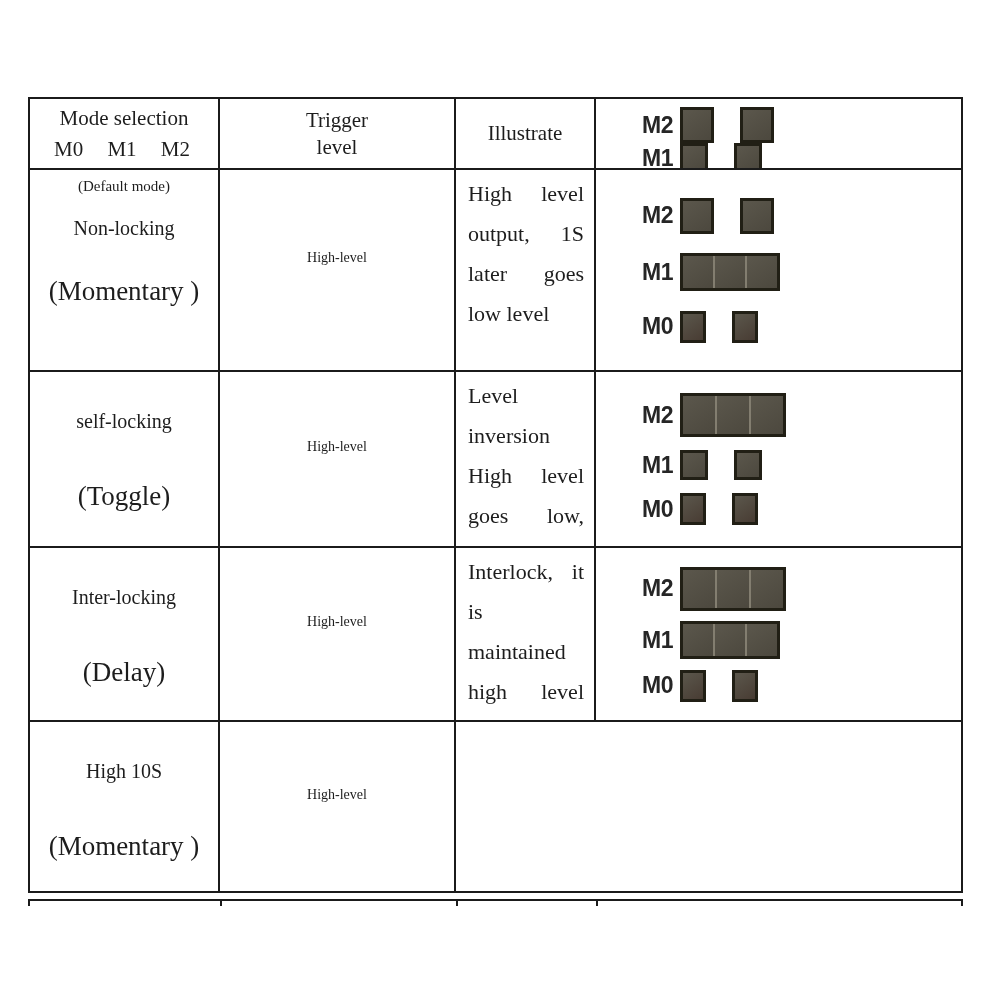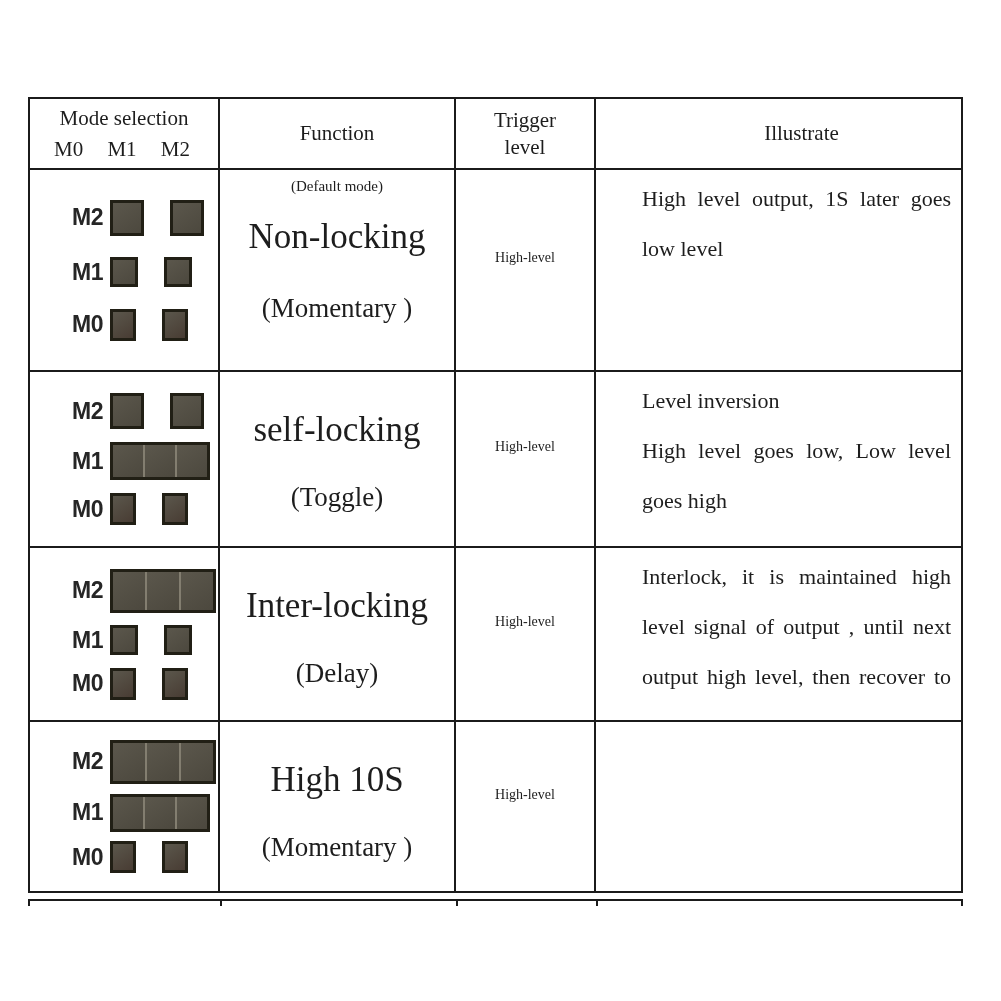--- a/index.html
+++ b/index.html
@@ -44,31 +44,31 @@
   .pins.connected .pin{border:none;}
   .jl-m2 .pin{width:34px;height:36px;}
   .jl-m1 .pin{width:28px;height:30px;}
   .jl-m0 .pin{width:26px;height:32px;}
   .jl-m2 .pins.connected .pin{width:32px;height:38px;}
   .jl-m1 .pins.connected .pin{width:30px;height:32px;}
 
   
   .fn-cell{display:flex;flex-direction:column;align-items:center;text-align:center;}
   .fn-note{font-size:15px;margin-top:8px;}
-  .fn-name{font-size:35px;margin-top:38px;}
-  .fn-sub{font-size:27px;margin-top:32px;}
+  .fn-name{font-size:20px;margin-top:38px;}
+  .fn-sub{font-size:27px;margin-top:48px;}
   .fn-cell-first .fn-name{margin-top:22px;}
   .fn-cell-first .fn-sub{margin-top:36px;}
 
   
   .trig-cell{display:flex;align-items:center;justify-content:center;font-size:14px;}
   .trig-cell span{position:relative;top:-12px;}
 
   
-  .ill-cell{padding:4px 10px 0 12px;font-size:22px;line-height:50px;}
+  .ill-cell{padding:4px 10px 0 12px;font-size:22px;line-height:40px;}
   .ill-cell .just-line{text-align:justify;}
 
   
   .stub-row{position:absolute;left:28px;top:899px;width:935px;height:7px;
     border-top:2px solid var(--border);border-left:2px solid var(--border);border-right:2px solid var(--border);}
   .stub-div{position:absolute;top:0;bottom:0;width:2px;background:var(--border);}
 </style>
 </head>
 <body>
 
@@ -76,21 +76,20 @@
   <div class="mode-table">
 
     <div class="cell h-cell mode-h">
       <div class="h-line">Mode selection</div>
       <div class="pin-labels">
         <span>M0</span>
         <span>M1</span>
         <span>M2</span>
       </div>
     </div>
-    <div class="cell h-cell center">Function</div>
     <div class="cell h-cell center trigger-h">
       <div>Trigger</div>
       <div>level</div>
     </div>
     <div class="cell h-cell center">Illustrate</div>
 
     <div class="cell mode-cell">
         <div class="jumper-line jl-m2">
           <span class="jumper-label">M2</span>
           <span class="pins">

